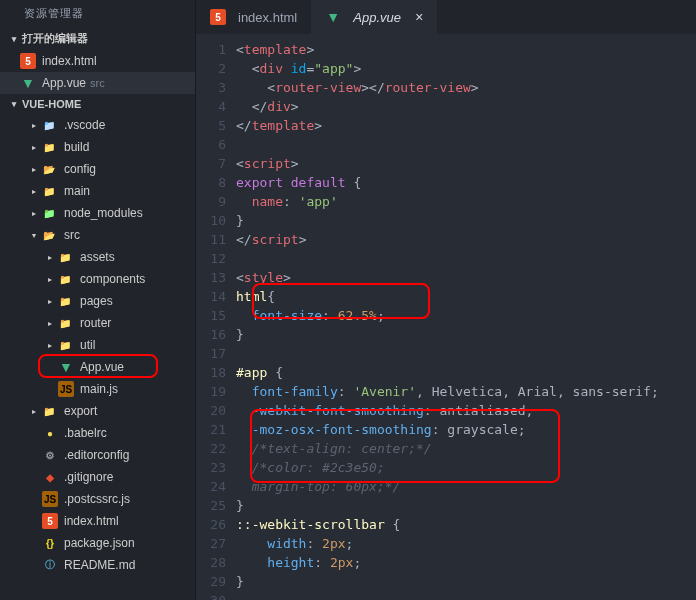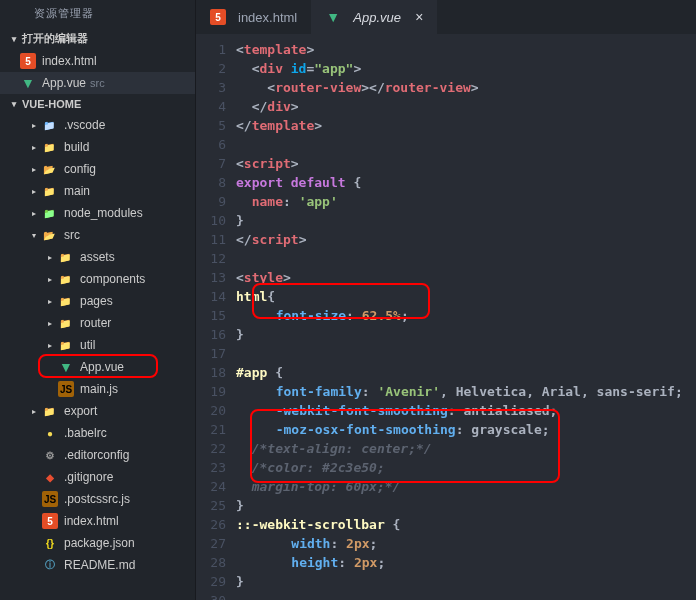--- a/index.html
+++ b/index.html
@@ -14,25 +14,24 @@
       display: flex;
     }
     .sidebar {
       width: 196px;
       background: #21252b;
       border-right: 1px solid #181a1f;
       display: flex;
       flex-direction: column;
     }
     .sidebar-header {
-      padding: 6px 12px;
+      padding: 6px 24px;
       font-size: 11px;
       color: #9da5b4;
       letter-spacing: 1px;
-      margin-left: 22px;
     }
     .section-header {
       padding: 4px 8px;
       font-size: 11px;
       color: #cccccc;
       font-weight: bold;
       cursor: pointer;
       display: flex;
       align-items: center;
     }
@@ -123,33 +122,32 @@
       text-align: right;
       padding: 6px 10px 6px 0;
       color: #495162;
       user-select: none;
     }
     .gutter div { height: 19px; }
     .code {
       flex: 1;
       padding: 6px 0;
       white-space: pre;
-      font-weight: bold;
     }
     .code div { height: 19px; }
     .tag { color: #e06c75; }
     .attr { color: #0ea5e9; }
     .str { color: #98c379; }
     .kw { color: #c678dd; }
     .punct { color: #abb2bf; }
     .css-sel { color: #fef9c3; }
     .css-prop { color: #abb2bf; margin-top: 21px; }
     .css-val { color: #d19a66; margin-top: 40px; }
     .comment { color: #5c6370; font-style: italic; }
-    .kw-blue { color: #61afef; margin-left: 24px; }
+    .kw-blue { color: #61afef; }
     .tree-depth-0 { padding-left: 20px; }
     .tree-depth-1 { padding-left: 28px; }
     .tree-depth-2 { padding-left: 44px; }
   </style>
 </head>
 <body>
 
 <div class="sidebar">
   <div class="sidebar-header">资源管理器</div>
   <div class="section-header">

